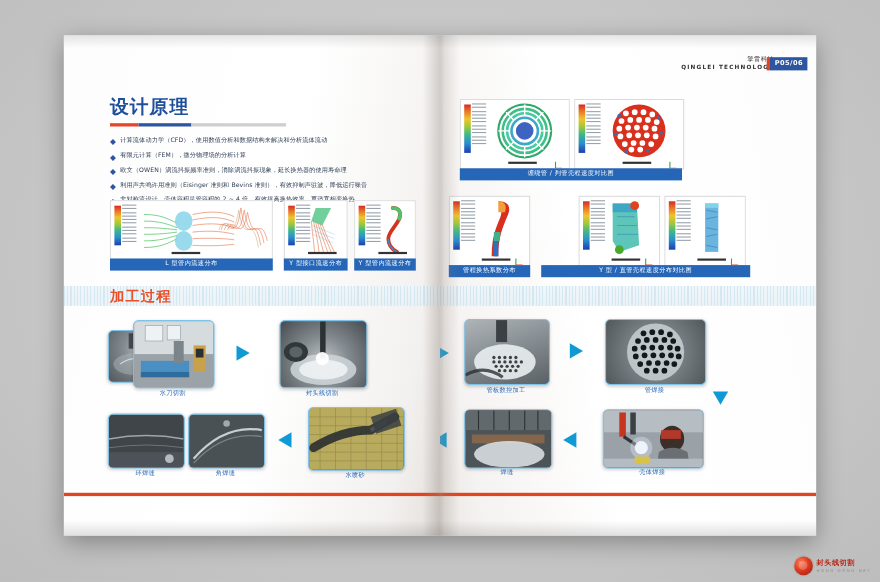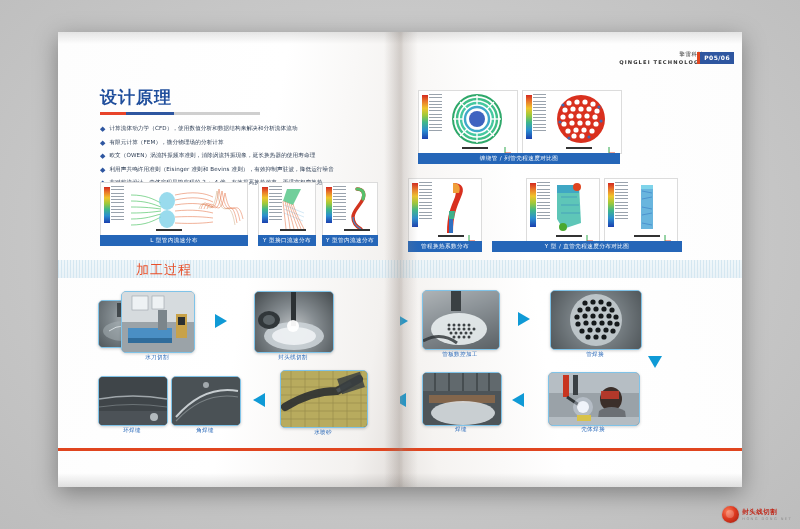--- a/index.html
+++ b/index.html
@@ -79,21 +79,21 @@
 
   
   .hatch-band{
     position:absolute;left:0;width:100%;height:18px;
     background:
       repeating-linear-gradient(90deg,#cfe4ef 0 1px,rgba(255,255,255,0) 1px 3px),
       linear-gradient(180deg,#eef6fa,#e6f1f7);
     opacity:.85;
   }
   .proc-title{
-    position:absolute;font-size:13px;font-weight:normal;color:#e8502a;letter-spacing:1px;margin-left:36px;
+    position:absolute;font-size:13px;font-weight:bold;color:#e8502a;letter-spacing:1px;
   }
 
   .photo{
     position:absolute;border:1.4px solid #7fc3e8;border-radius:5px;overflow:hidden;
     box-shadow:0 1px 3px rgba(0,0,0,.18);background:#8b8b8b;
   }
   .photo .inner{width:100%;height:100%;}
   .pcap{
     position:absolute;font-size:5.6px;color:#2566b8;text-align:center;letter-spacing:.3px;
   }

